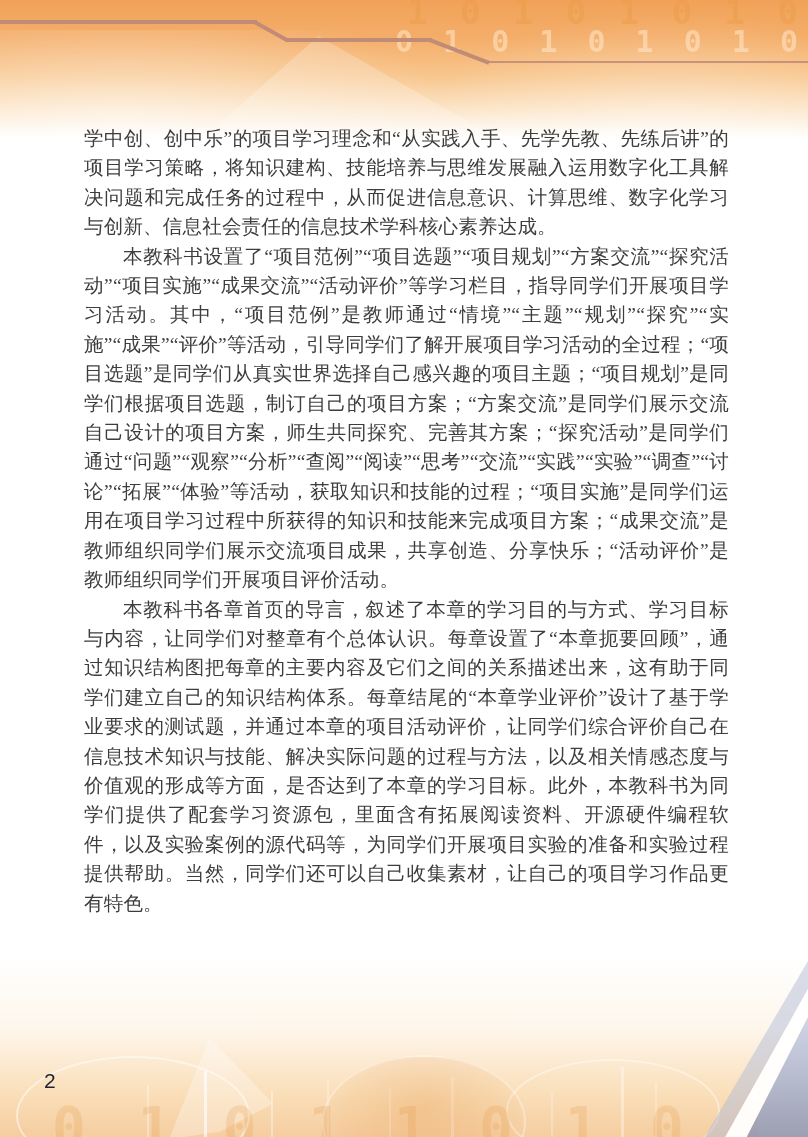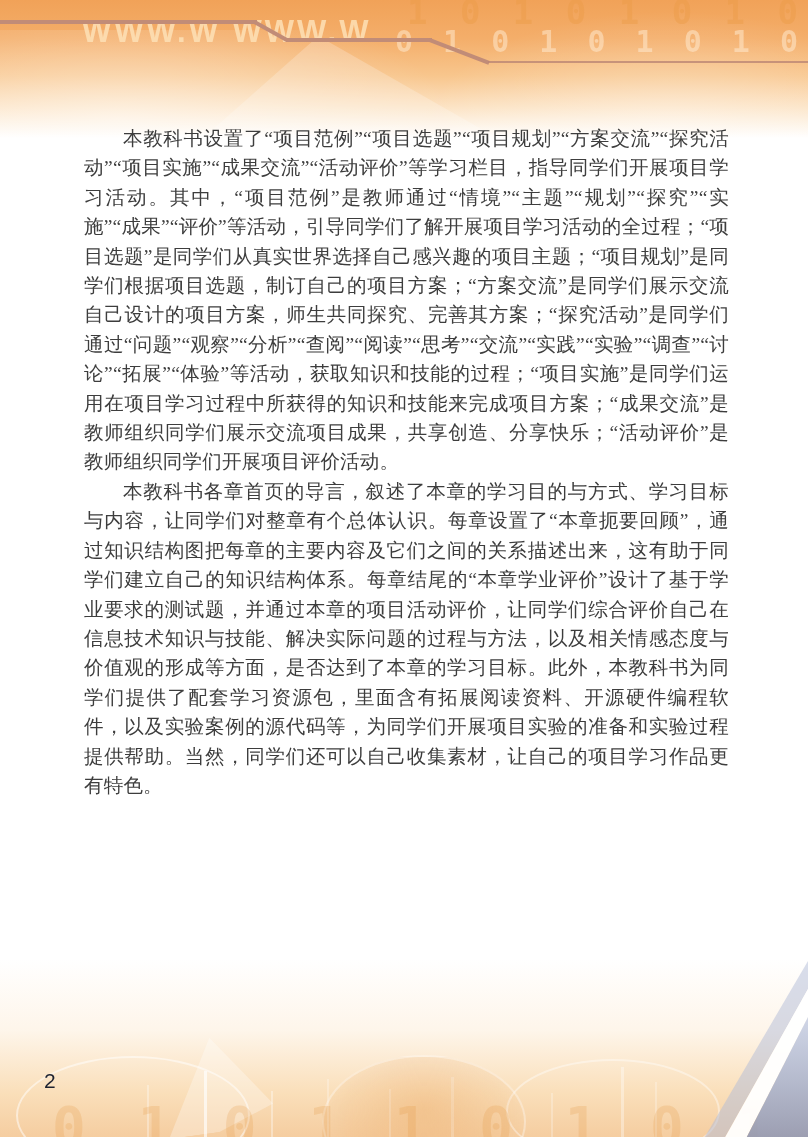--- a/index.html
+++ b/index.html
@@ -144,31 +144,31 @@
 </style>
 </head>
 <body>
 
 <div class="sheet">
 
   <header class="hdr">
     <div class="hdr-sheen1"></div>
     <div class="hdr-sheen2"></div>
     <div class="hdr-wedge"></div>
-    <div class="www">WWW.W WWW.W</div>
     <div class="hbin hbin1">1 0 1 0 1 0 1 0</div>
     <div class="hbin hbin2">0 1 0 1 0 1 0 1 0</div>
     <div class="rule r1"></div>
     <div class="rule r2"></div>
     <div class="rule r3"></div>
     <div class="rule r4"></div>
     <div class="rule r5"></div>
   </header>
 
   <main class="body-text">
+    <p class="p-noindent">学中创、创中乐”的项目学习理念和“从实践入手、先学先教、先练后讲”的项目学习策略，将知识建构、技能培养与思维发展融入运用数字化工具解决问题和完成任务的过程中，从而促进信息意识、计算思维、数字化学习与创新、信息社会责任的信息技术学科核心素养达成。</p>
     <p>本教科书设置了“项目范例”“项目选题”“项目规划”“方案交流”“探究活动”“项目实施”“成果交流”“活动评价”等学习栏目，指导同学们开展项目学习活动。其中，“项目范例”是教师通过“情境”“主题”“规划”“探究”“实施”“成果”“评价”等活动，引导同学们了解开展项目学习活动的全过程；“项目选题”是同学们从真实世界选择自己感兴趣的项目主题；“项目规划”是同学们根据项目选题，制订自己的项目方案；“方案交流”是同学们展示交流自己设计的项目方案，师生共同探究、完善其方案；“探究活动”是同学们通过“问题”“观察”“分析”“查阅”“阅读”“思考”“交流”“实践”“实验”“调查”“讨论”“拓展”“体验”等活动，获取知识和技能的过程；“项目实施”是同学们运用在项目学习过程中所获得的知识和技能来完成项目方案；“成果交流”是教师组织同学们展示交流项目成果，共享创造、分享快乐；“活动评价”是教师组织同学们开展项目评价活动。</p>
     <p>本教科书各章首页的导言，叙述了本章的学习目的与方式、学习目标与内容，让同学们对整章有个总体认识。每章设置了“本章扼要回顾”，通过知识结构图把每章的主要内容及它们之间的关系描述出来，这有助于同学们建立自己的知识结构体系。每章结尾的“本章学业评价”设计了基于学业要求的测试题，并通过本章的项目活动评价，让同学们综合评价自己在信息技术知识与技能、解决实际问题的过程与方法，以及相关情感态度与价值观的形成等方面，是否达到了本章的学习目标。此外，本教科书为同学们提供了配套学习资源包，里面含有拓展阅读资料、开源硬件编程软件，以及实验案例的源代码等，为同学们开展项目实验的准备和实验过程提供帮助。当然，同学们还可以自己收集素材，让自己的项目学习作品更有特色。</p>
   </main>
 
   <footer class="ftr">
     <div class="cline cl1"></div>
     <div class="cline cl2"></div>
     <div class="cline cl3"></div>
     <div class="cline cl4"></div>
     <div class="cline cl5"></div>

